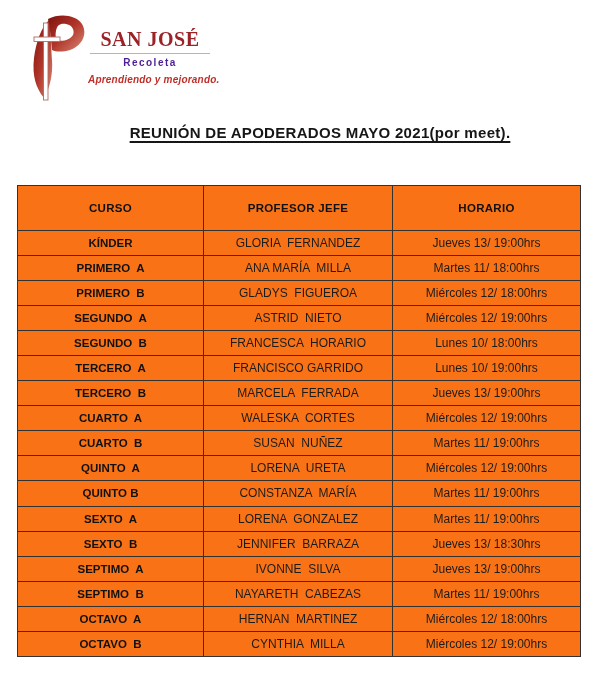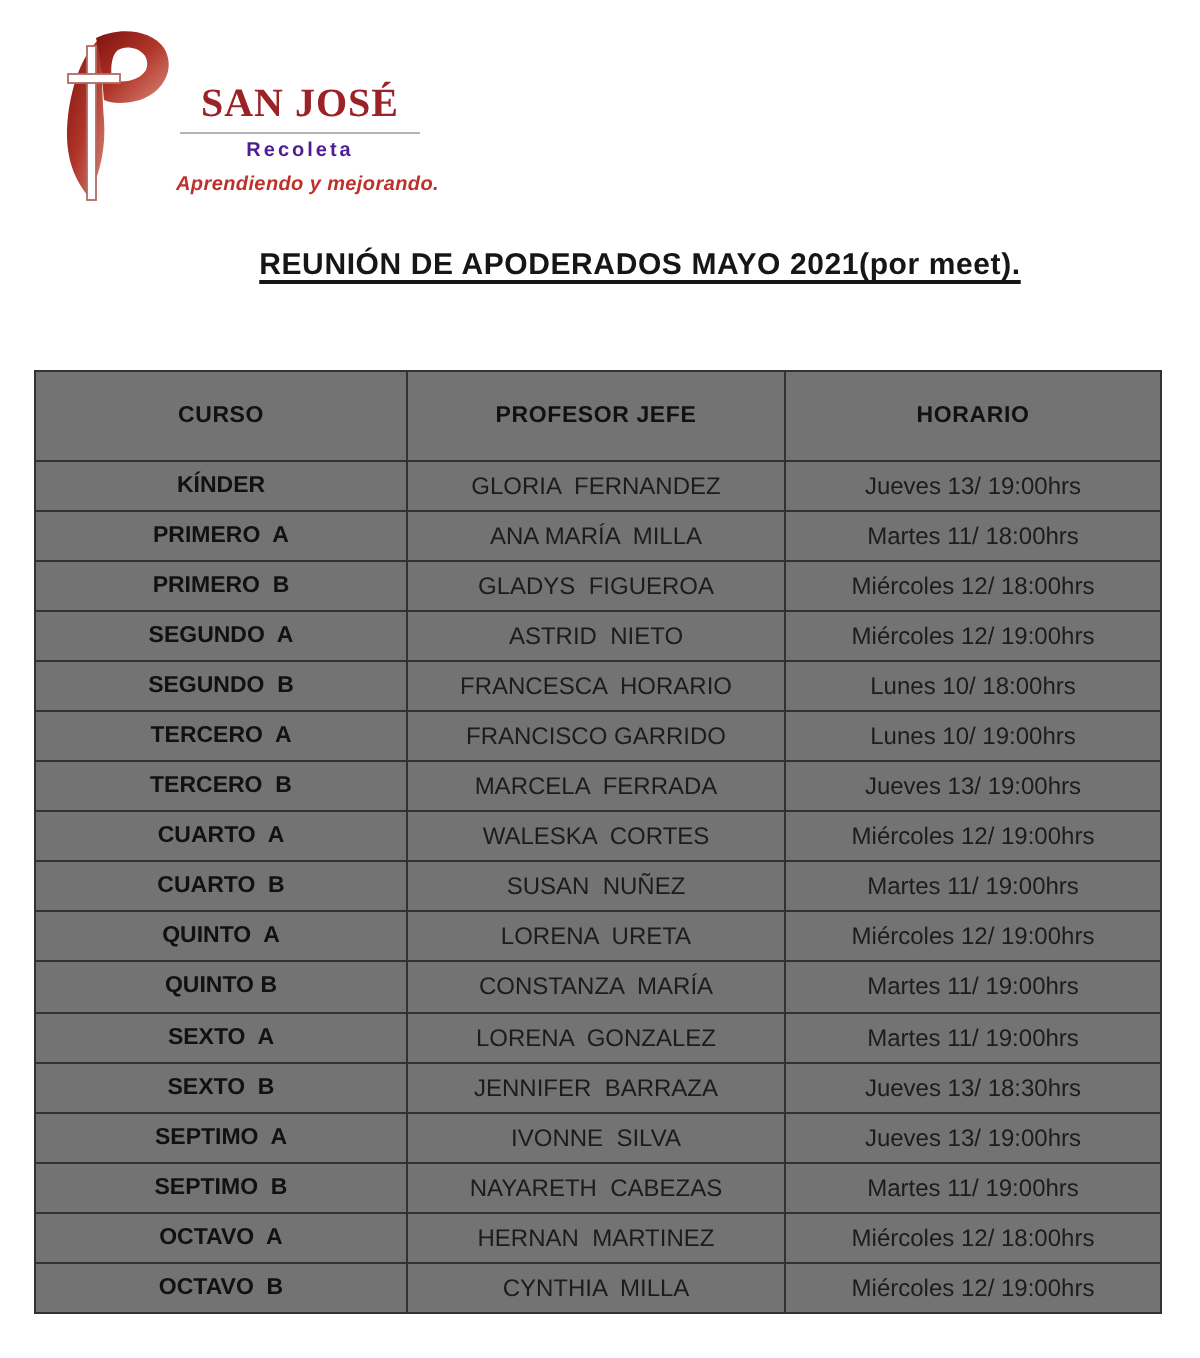--- a/index.html
+++ b/index.html
@@ -13,21 +13,21 @@
   
   .logo{position:absolute;left:26px;top:12px;width:200px;height:92px;}
   .logo-mark{position:absolute;left:2px;top:2px;width:58px;height:88px;}
   .logo-text{position:absolute;left:62px;top:16px;width:124px;text-align:center;color:#9b2226;}
   .logo-escuela{
     font-family:"Liberation Serif", serif;font-weight:bold;
     font-size:13px;letter-spacing:2.5px;line-height:15px;
   }
   .logo-sanjose{
     font-family:"Liberation Serif", serif;font-weight:bold;
-    font-size:20px;letter-spacing:0.5px;line-height:21px;margin-top:14px;white-space:nowrap;
+    font-size:20px;letter-spacing:0.5px;line-height:21px;margin-top:1px;white-space:nowrap;
   }
   .logo-rule{border:none;border-top:1.5px solid #b5b5b5;margin:3px 2px 2px 2px;}
   .logo-recoleta{color:#4c1d95;font-size:10px;font-weight:bold;letter-spacing:1.5px;line-height:14px;}
   .logo-tagline{
     color:#c0302a;font-size:10px;font-weight:bold;font-style:italic;
     white-space:nowrap;margin-top:4px;letter-spacing:0.2px;
   }
 
   
   .title{
@@ -38,21 +38,21 @@
     text-decoration:underline;
     text-decoration-thickness:1.5px;
     text-underline-offset:3px;
     padding-left:40px;
   }
 
   
   table.sched{
     position:absolute;left:17px;top:185px;width:563px;height:472px;
     border-collapse:collapse;table-layout:fixed;
-    background:#737373;color:#1c1c1c;
+    background:#f97316;color:#1c1c1c;
   }
   table.sched th, table.sched td{
     border:1.6px solid #323232;
     text-align:center;vertical-align:middle;
     padding:0 2px;white-space:pre;overflow:hidden;
   }
   table.sched th{
     height:44px;font-size:11.5px;font-weight:bold;letter-spacing:0.3px;color:#111111;
   }
   table.sched td{font-size:12px;}

